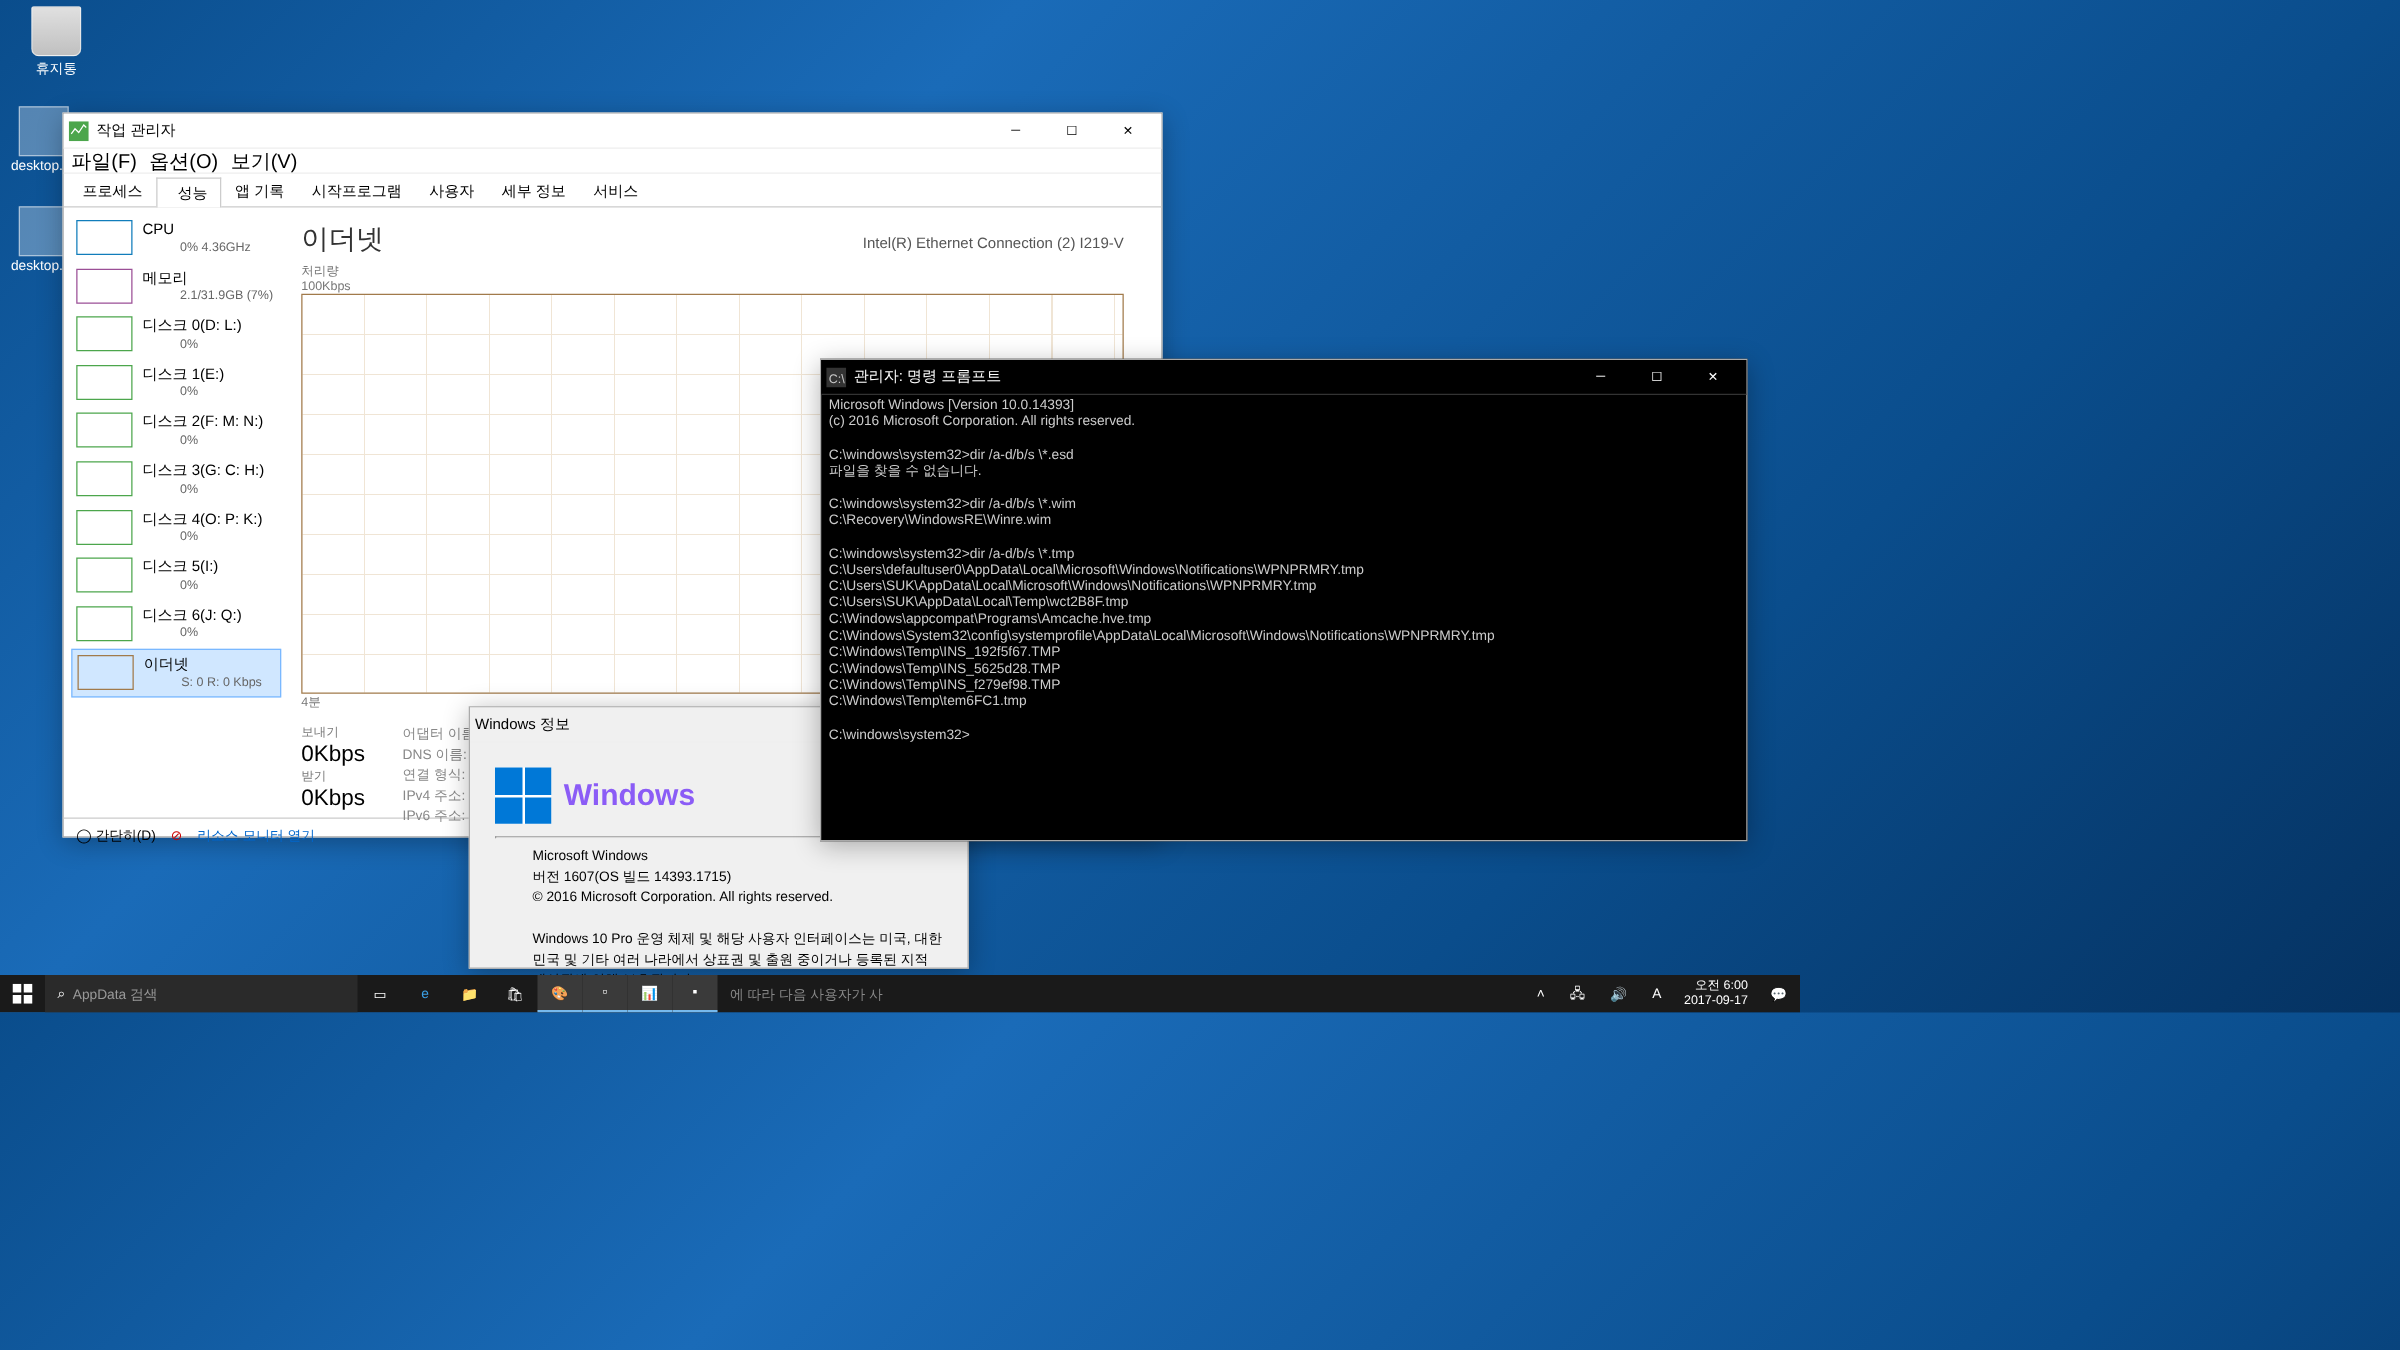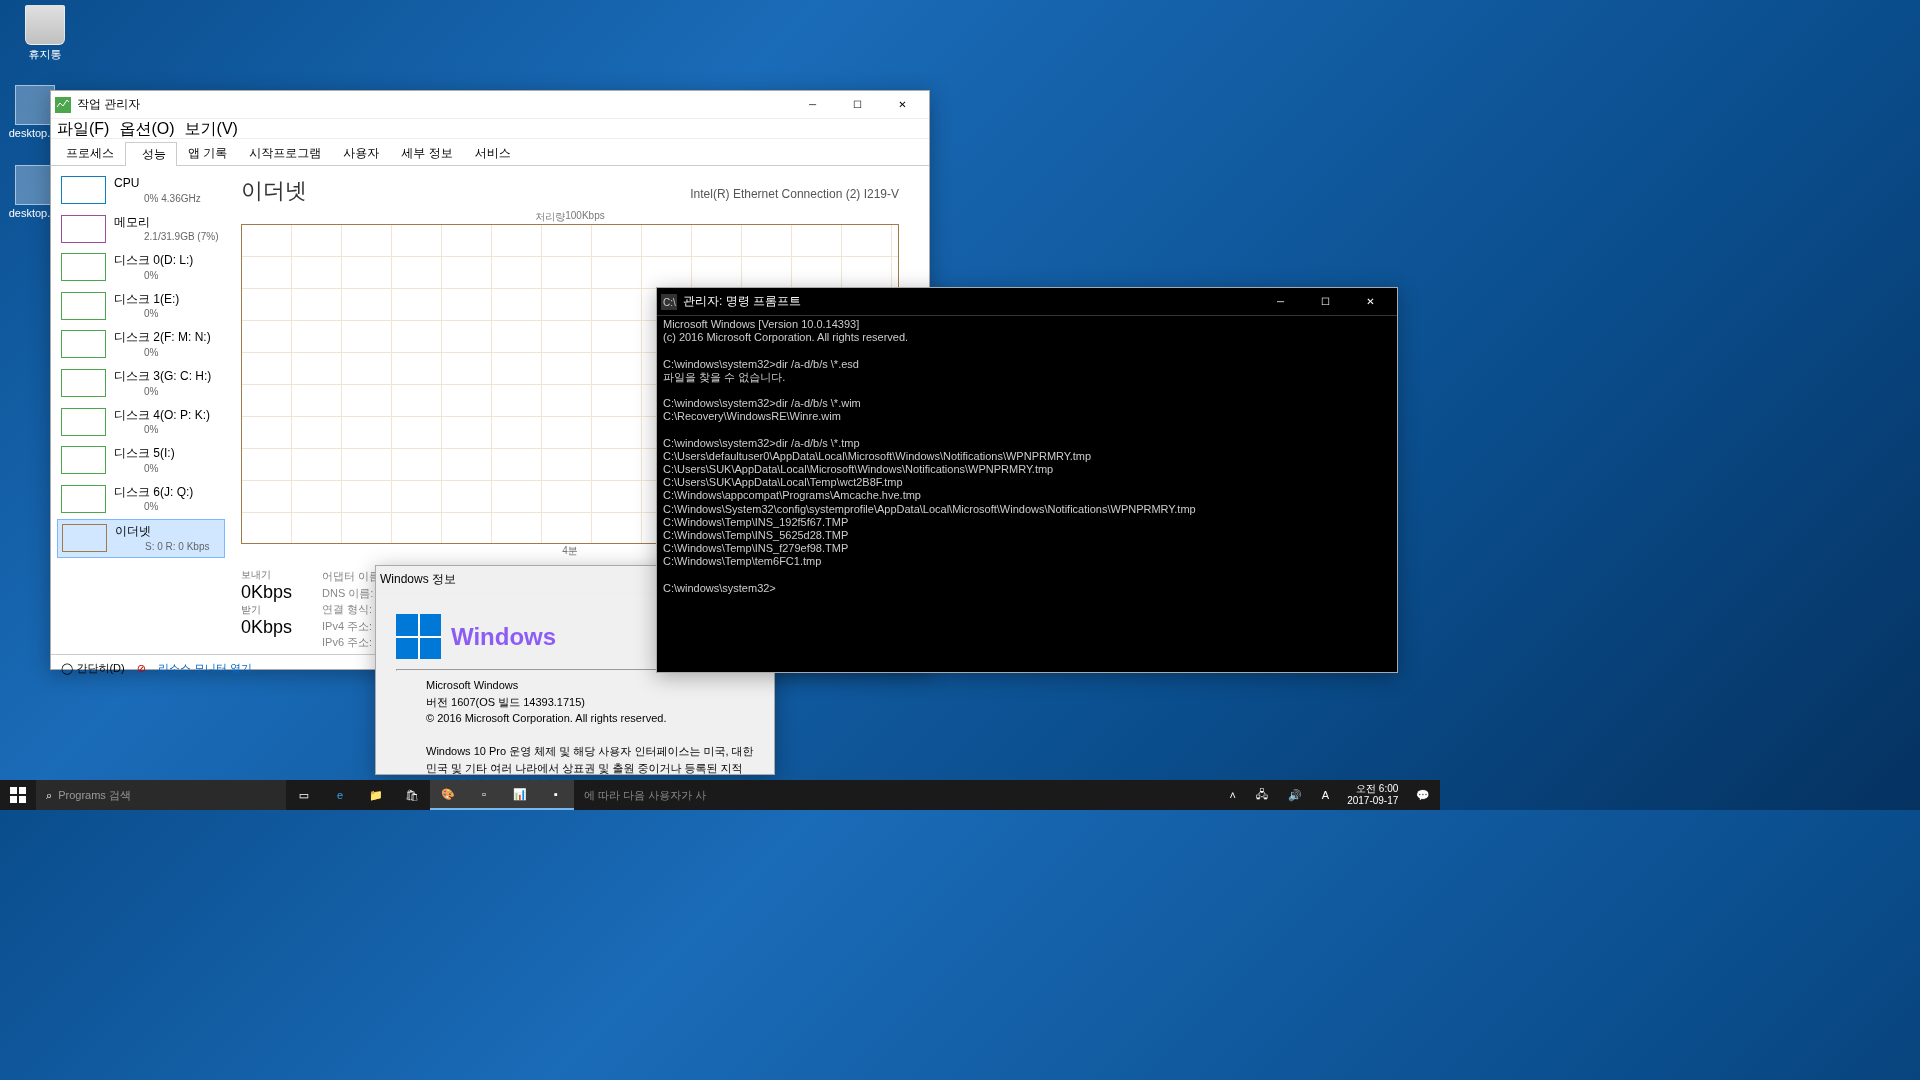--- a/index.html
+++ b/index.html
@@ -34,21 +34,21 @@
 .perf-chart.mem { border-color: #9b4f96; }
 .perf-chart.disk { border-color: #4ca64c; }
 .perf-chart.net { border-color: #a17a4a; }
 .perf-text { font-size: 11px; line-height: 1.3; }
 .perf-text .name { font-size: 12px; }
 .perf-text .val { color: #666; font-size: 10px; margin-left: 30px; }
 
 .main-panel { flex: 1; padding: 10px 30px 10px 10px; }
 .main-title { font-size: 22px; font-weight: 300; color: #333; margin-bottom: 4px; display: flex; justify-content: space-between; align-items: baseline; }
 .main-subtitle { font-size: 12px; color: #555; }
-.axis-label { font-size: 10px; color: #777; display: flex; justify-content: center; }
+.axis-label { font-size: 10px; color: #777; display: flex; justify-content: space-between; flex-direction: column; }
 .big-chart { width: 100%; height: 320px; border: 1px solid #a17a4a; background: repeating-linear-gradient(to right, transparent, transparent 49px, #f0e5d5 49px, #f0e5d5 50px), repeating-linear-gradient(to bottom, transparent, transparent 31px, #f0e5d5 31px, #f0e5d5 32px); }
 .stats-row { display: flex; margin-top: 10px; gap: 30px; font-size: 12px; }
 .stat-block .label { font-size: 10px; color: #777; }
 .stat-block .value { font-size: 18px; font-weight: 300; }
 .footer-bar { height: 28px; border-top: 1px solid #ccc; display: flex; align-items: center; padding: 0 10px; font-size: 11px; gap: 12px; }
 
 
 .winver { left: 375px; top: 565px; width: 400px; height: 210px; background: #f0f0f0; }
 .winver-body { padding: 20px; font-size: 11px; }
 .winver-logo { display: flex; align-items: center; gap: 10px; margin-bottom: 10px; }
@@ -297,21 +297,21 @@
   <div class="tb-item start-btn">
     <svg width="16" height="16" viewBox="0 0 16 16">
         <rect x="0" y="0" width="7" height="7"></rect>
         <rect x="9" y="0" width="7" height="7"></rect>
         <rect x="0" y="9" width="7" height="7"></rect>
         <rect x="9" y="9" width="7" height="7"></rect>
       </svg>
   </div>
   <div class="tb-item search">
     <span>⌕</span>
-    <span style="color:#999">Programs 검색</span>
+    <span style="color:#999">AppData 검색</span>
   </div>
   <div class="tb-item app">▭</div>
   <div class="tb-item app" style="color:#3ba0e6">e</div>
   <div class="tb-item app">📁</div>
   <div class="tb-item app">🛍</div>
   <div class="tb-item app active">🎨</div>
   <div class="tb-item app active">▫</div>
   <div class="tb-item app active">📊</div>
   <div class="tb-item app active">▪</div>
   <div class="tb-item" style="color:#888">

